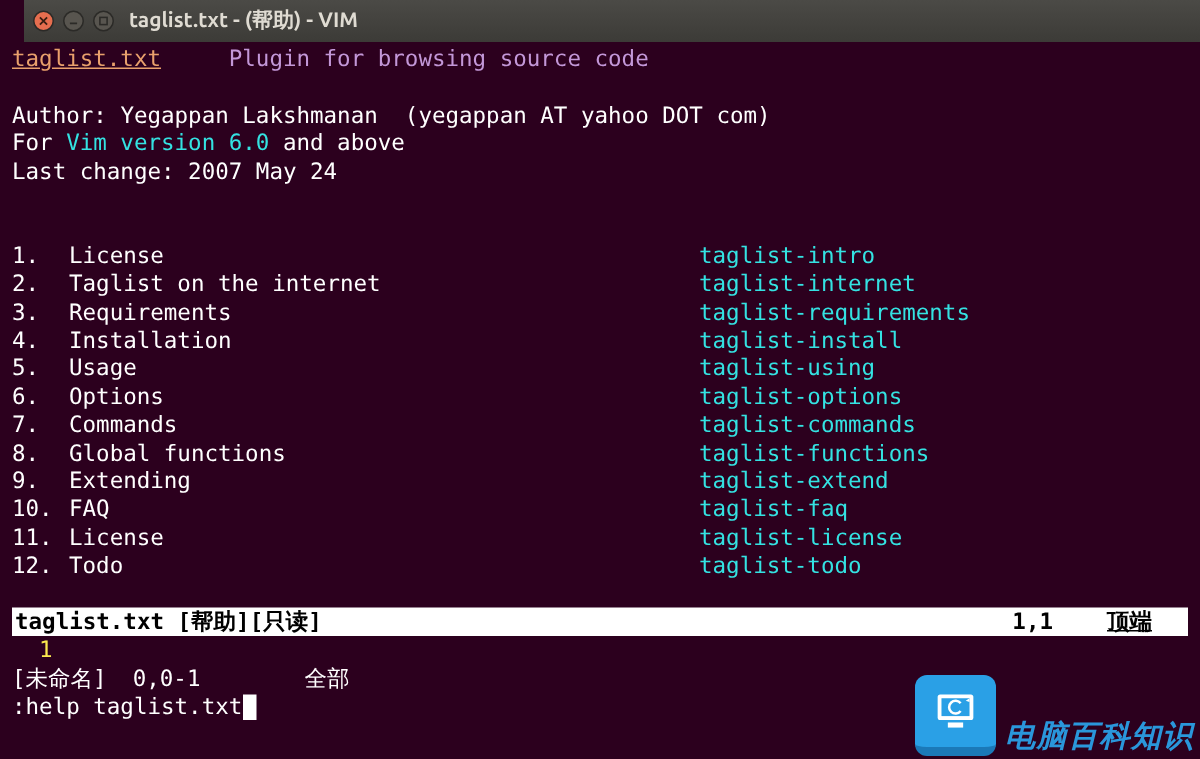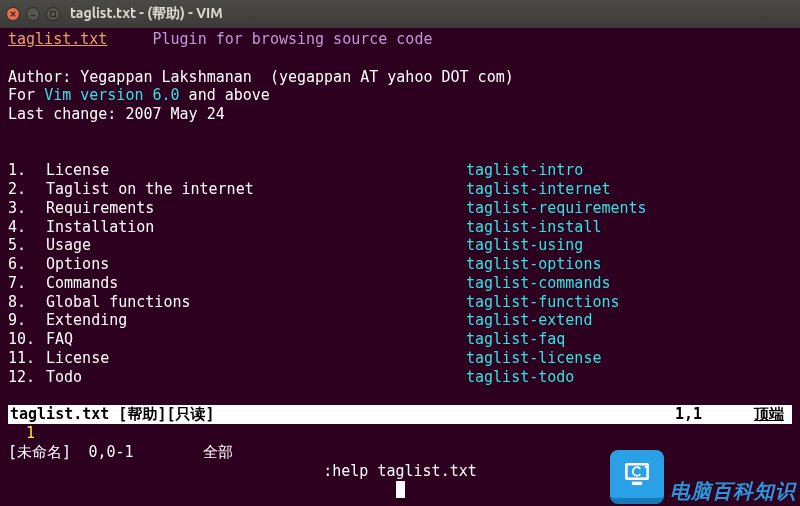--- a/index.html
+++ b/index.html
@@ -16,20 +16,21 @@
     .titlebar {
       height: 28px;
       background: linear-gradient(#4b4a46, #3c3b37);
       display: flex;
       align-items: center;
       padding: 0 6px;
       color: #dfdbd2;
       font-family: "Ubuntu", sans-serif;
       font-size: 14px;
       font-weight: bold;
+      margin-left: 16px;
     }
     .titlebar .buttons {
       display: flex;
       gap: 6px;
       margin-right: 10px;
     }
     .titlebar .btn {
       width: 14px;
       height: 14px;
       border-radius: 50%;
@@ -69,21 +70,20 @@
       color: #ffffff;
       display: flex;
       height: 19px;
       align-items: center;
     }
     .yellow { color: #fce94f; }
     .cmdline {
       display: flex;
       align-items: center;
       color: #ffffff;
-      flex-direction: column;
     }
     .cursor {
       background: #ffffff;
       width: 9px;
       height: 17px;
       display: inline-block;
       vertical-align: text-bottom;
     }
     .toc-row { display: flex; }
     .toc-row .idx { width: 38px; }
@@ -172,21 +172,21 @@
       <div class="line toc-row"><span class="idx">11.</span><span class="label">License</span><span class="cyan">taglist-license</span></div>
       <div class="line toc-row"><span class="idx">12.</span><span class="label">Todo</span><span class="cyan">taglist-todo</span></div>
     </div>
 
   <div class="line">&nbsp;</div>
 
   <div class="statusbar">
     <span class="left">taglist.txt [帮助][只读]</span>
     <span class="spacer"></span>
     <span class="right">1,1</span>
-    <span class="right" style="width:70px;text-align:right;text-decoration:underline;">顶端</span>
+    <span class="right" style="width:70px;text-align:center;text-decoration:underline;">顶端</span>
   </div>
 
   <div class="line"><span class="yellow">  1 </span></div>
 
   <div class="statusbar2">
     <span>[未命名]</span>
     <span class="spacer"></span>
     <span style="width:80px;text-align:center;">0,0-1</span>
     <span style="width:90px;text-align:right;padding-right:8px;">全部</span>
   </div>

